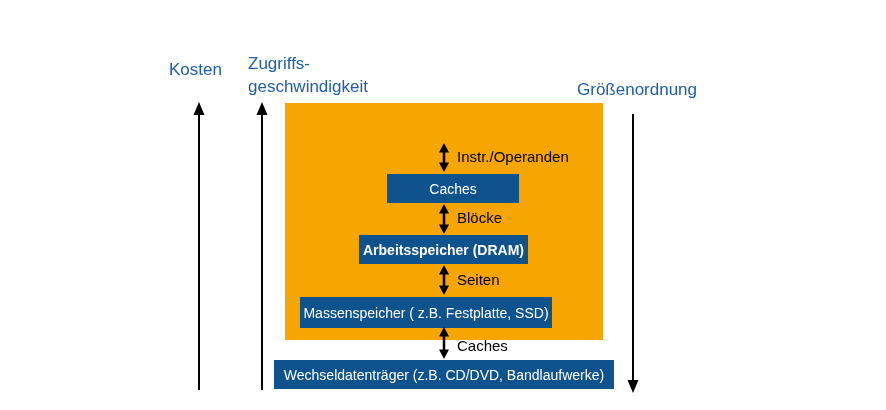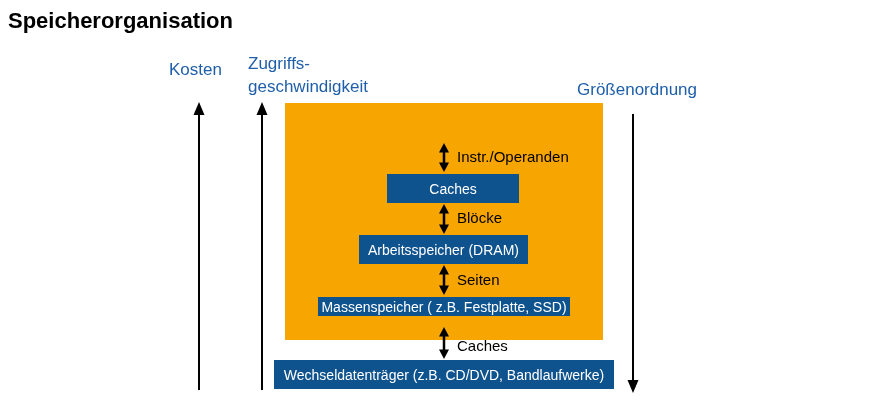--- a/index.html
+++ b/index.html
@@ -49,22 +49,22 @@
     background: #0f538e;
     color: #ffffff;
     font-size: 14px;
     display: flex;
     align-items: center;
     justify-content: center;
     white-space: nowrap;
   }
   .mem-box.register { left: 408px; top: 116px; width: 71px;  height: 26px; }
   .mem-box.caches   { left: 387px; top: 174px; width: 132px; height: 29px; }
-  .mem-box.dram     { left: 359px; top: 235px; width: 169px; height: 29px; }
-  .mem-box.massen   { left: 318px; top: 297px; width: 252px; height: 19px; }
+  .mem-box.dram     { left: 359px; top: 235px; width: 169px; height: 29px; font-weight: bold; }
+  .mem-box.massen   { left: 300px; top: 297px; width: 252px; height: 31px; }
   .mem-box.wechsel  { left: 274px; top: 360px; width: 340px; height: 29px; }
 
   .transfer-label {
     position: absolute;
     color: #000000;
     font-size: 15px;
     white-space: nowrap;
   }
   .transfer-label.t0 { left: 457px; top: 148px; }
   .transfer-label.t1 { left: 457px; top: 209px; }
@@ -78,21 +78,20 @@
   .dbl-arrow.a0 { left: 437px; top: 143px; }
   .dbl-arrow.a1 { left: 437px; top: 204px; }
   .dbl-arrow.a2 { left: 437px; top: 265px; }
   .dbl-arrow.a3 { left: 437px; top: 327px; }
 </style>
 </head>
 <body>
 
 <div class="canvas">
 
-  <h1 class="page-title">Speicherorganisation</h1>
 
   <div class="axis-label kosten">Kosten</div>
   <div class="axis-label zugriff">
     <div>Zugriffs-</div>
     <div>geschwindigkeit</div>
   </div>
   <div class="axis-label groessen">Größenordnung</div>
 
   <svg class="arrow-svg long-arrow-up kosten" width="14" height="289" viewBox="0 0 14 289">
     <line x1="7" y1="11" x2="7" y2="288" stroke="#000000" stroke-width="2"></line>

